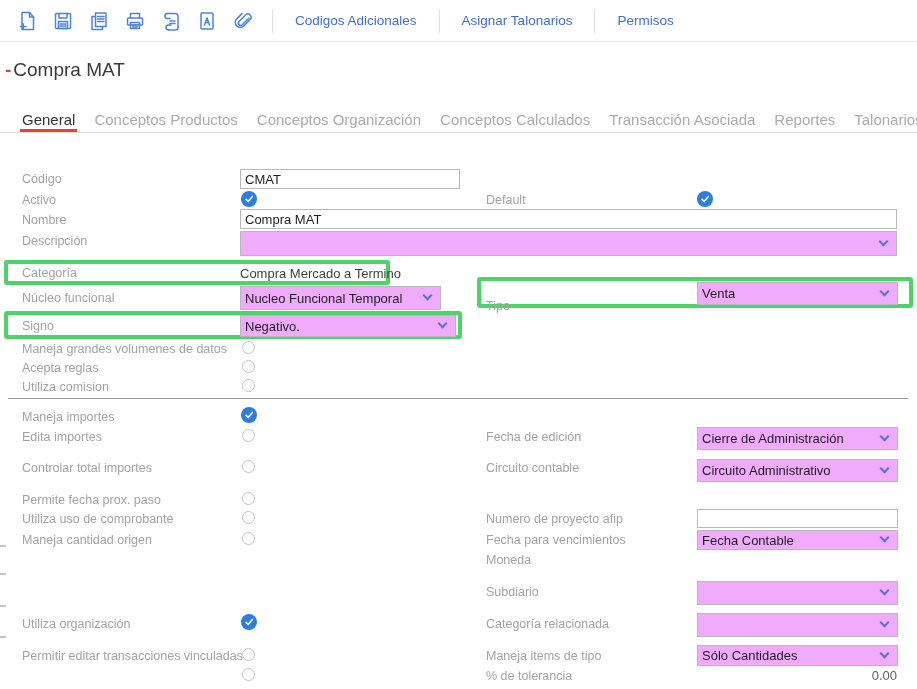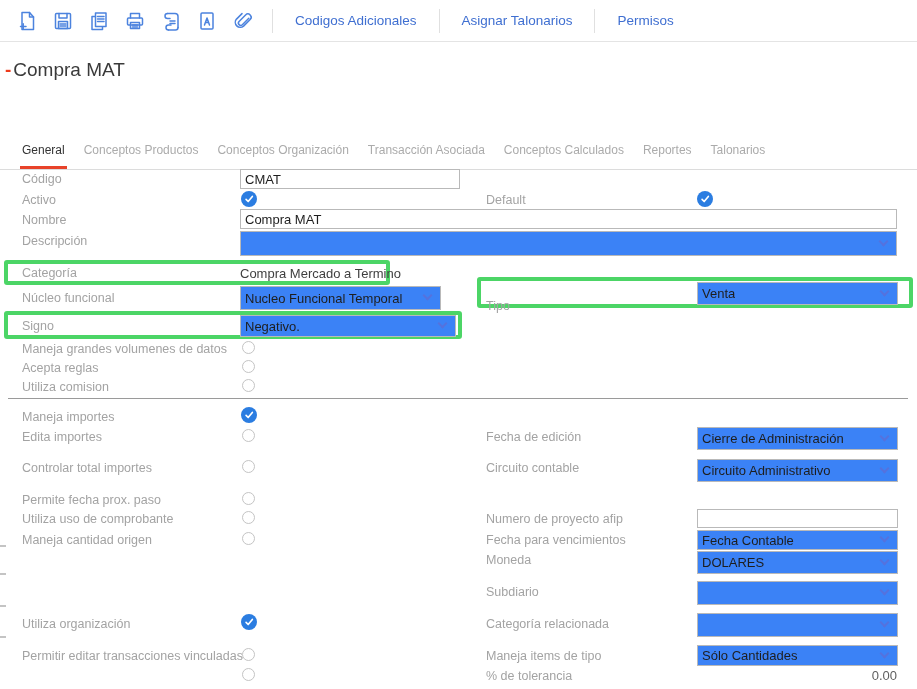--- a/index.html
+++ b/index.html
@@ -12,32 +12,32 @@
   .tb-btn svg { stroke:#4c83de; fill:none; stroke-width:1.5; stroke-linecap:round; stroke-linejoin:round; }
   .tb-sep { width:1px; height:24px; background:#e0e0e0; margin:0 8px; }
   .tb-link { color:#3f6fd1; font-size:13.5px; padding:0 14px; cursor:pointer; white-space:nowrap; }
 
   
   .title-row { margin:15px 0 0 5px; font-size:19px; line-height:26px; color:#3a3a3a; }
   .title-dash { color:#ee3b1c; font-weight:bold; margin-right:2px; }
 
   
   .tabs { margin-top:28px; padding-left:22px; display:flex; gap:19px; border-bottom:1px solid #dcdcdc; }
-  .tab { font-size:12px; color:#ababab; padding-bottom:12px; position:relative; cursor:pointer; white-space:nowrap;margin-top:32px; }
+  .tab { font-size:15px; color:#ababab; padding-bottom:4px; position:relative; cursor:pointer; white-space:nowrap; }
   .tab.active { color:#333; }
   .tab.active::after { content:""; position:absolute; left:-2px; right:-2px; bottom:0; height:3px; background:#e8432a; }
 
   
   .form { position:absolute; inset:0; pointer-events:none; }
   .form > * { pointer-events:auto; }
   .lbl { position:absolute; left:22px; font-size:12.5px; color:#a3a3a3; white-space:nowrap; }
   .rlbl { position:absolute; left:486px; font-size:12.5px; color:#a3a3a3; white-space:nowrap; }
   .txt { position:absolute; border:1px solid #b9b9b9; font-size:13px; color:#1e1e1e; padding:0 4px;
          font-family:"Liberation Sans", sans-serif; background:#fff; outline:none; }
-  .combo { position:absolute; border:1px solid #b9b9b9; background:#3b82f6; font-size:13px; color:#1e1e1e;
+  .combo { position:absolute; border:1px solid #b9b9b9; background:#f0abfc; font-size:13px; color:#1e1e1e;
            display:flex; align-items:center; padding:0 20px 0 4px; cursor:pointer; }
   .combo .val { white-space:nowrap; overflow:hidden; }
   .chev { position:absolute; right:9px; top:50%; width:7px; height:7px; margin-top:-6px;
           border-right:2px solid #5472de; border-bottom:2px solid #5472de; transform:rotate(45deg); }
   .combo.ghosted::after { content:""; position:absolute; left:5px; top:3px; right:-7px; bottom:-14px;
           border:1px solid #cfcfcf; border-radius:4px; z-index:-1; }
   .static-val { position:absolute; font-size:13px; color:#3f3f3f; white-space:nowrap; }
   .check { position:absolute; width:16px; height:16px; border-radius:50%; background:#2b7de1; cursor:pointer;
            display:flex; align-items:center; justify-content:center; }
   .check svg { stroke:#fff; fill:none; stroke-width:2; stroke-linecap:round; stroke-linejoin:round; }
@@ -110,22 +110,22 @@
 </div>
 
 <div class="title-row">
   <span class="title-dash">-</span><span>Compra MAT</span>
 </div>
 
 <div class="tabs">
   <span class="tab active">General</span>
   <span class="tab">Conceptos Productos</span>
   <span class="tab">Conceptos Organización</span>
+  <span class="tab">Conceptos Calculados</span>
   <span class="tab">Transacción Asociada</span>
-  <span class="tab">Conceptos Calculados</span>
   <span class="tab">Reportes</span>
   <span class="tab">Talonarios</span>
 </div>
 
 <div class="form">
 
   <div class="hl" style="left:4px;top:260px;width:386px;height:25px"></div>
   <div class="hl" style="left:477px;top:277px;width:436px;height:31px"></div>
   <div class="hl" style="left:4px;top:311px;width:458px;height:28px"></div>
 
@@ -218,24 +218,20 @@
 
   <div class="lbl" style="top:533px">Maneja cantidad origen</div>
   <span class="radio" style="left:242px;top:532px"></span>
   <div class="rlbl" style="top:533px">Fecha para vencimientos</div>
   <div class="combo" style="left:697px;top:530px;width:201px;height:20px">
     <span class="val">Fecha Contable</span>
     <i class="chev"></i>
   </div>
 
   <div class="rlbl" style="top:553px">Moneda</div>
-  <div class="combo ghosted" style="left:697px;top:551px;width:201px;height:23px">
-    <span class="val">DOLARES</span>
-    <i class="chev"></i>
-  </div>
 
   <div class="rlbl" style="top:585px">Subdiario</div>
   <div class="combo ghosted" style="left:697px;top:581px;width:201px;height:24px">
     <span class="val"></span>
     <i class="chev"></i>
   </div>
 
   <div class="lbl" style="top:617px">Utiliza organización</div>
   <span class="check" style="left:241px;top:614px">
     <svg width="10" height="10" viewBox="0 0 12 12">

